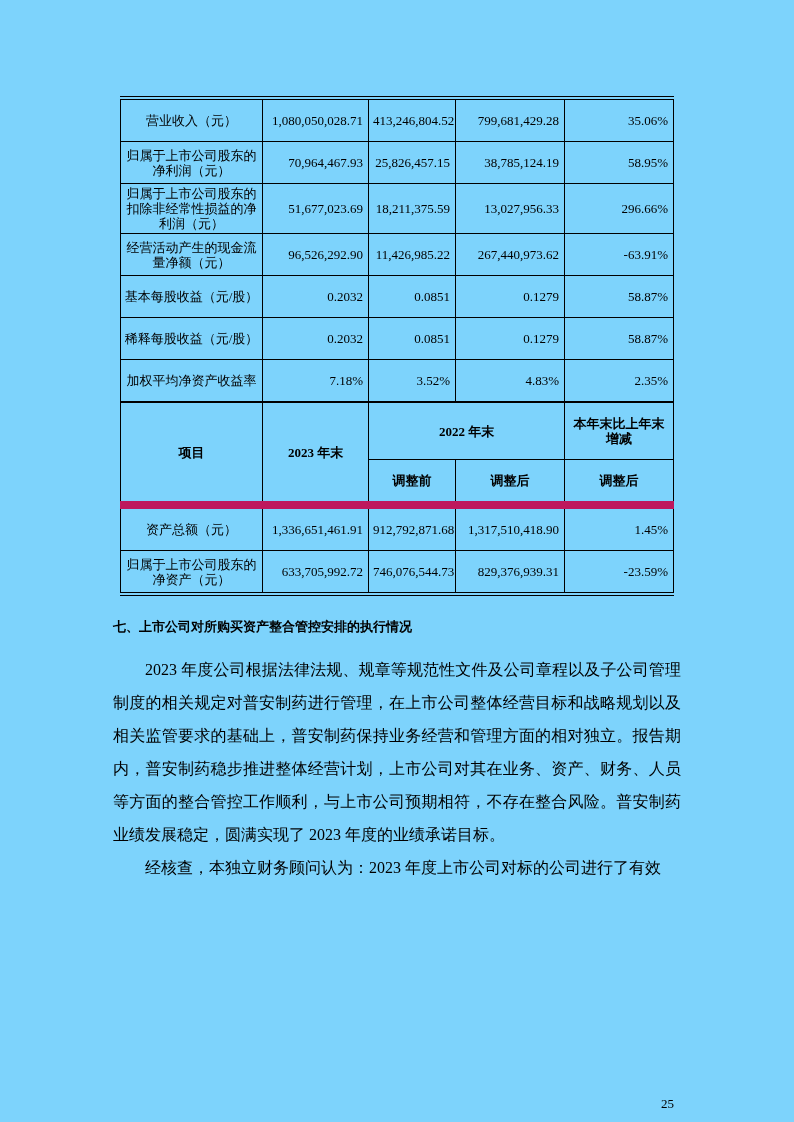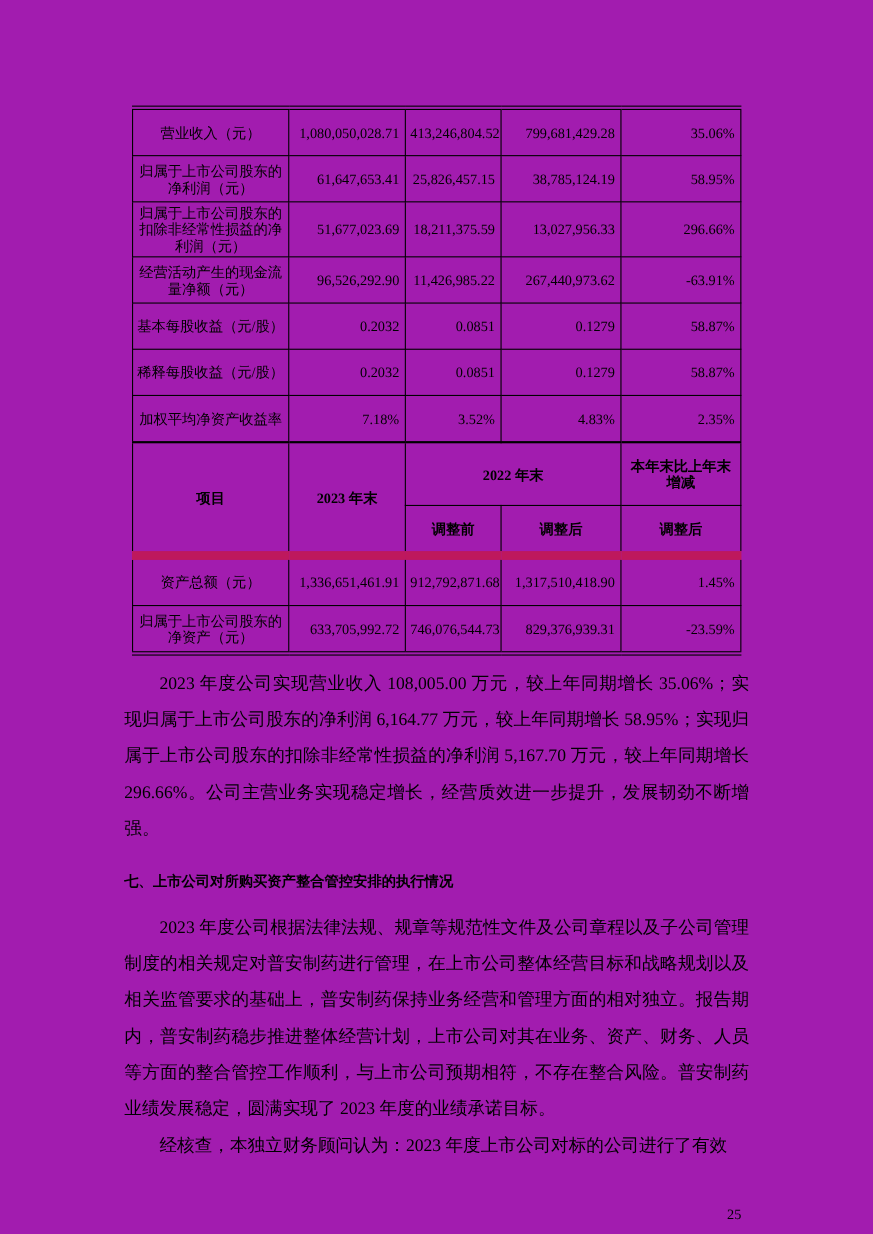--- a/index.html
+++ b/index.html
@@ -1,20 +1,20 @@
 <!DOCTYPE html>
 <html><head>
 <meta charset="utf-8">
 <style>
   html,body { margin:0; padding:0; background:#ffffff; }
   .page {
     position:relative;
     width:794px; height:1122px;
     margin:0 auto;
-    background:#a21caf;
+    background:#7dd3fc;
     color:#000;
     font-family:"Liberation Serif","DejaVu Serif",serif;
     overflow:hidden;
     box-sizing:border-box;
     padding:96px 113px 0 113px;
   }
 
   
   table.fin {
     border-collapse:collapse;
@@ -85,21 +85,21 @@
     <tbody>
       <tr class="r-top">
         <td class="c-lbl">营业收入（元）</td>
         <td class="c-num">1,080,050,028.71</td>
         <td class="c-num">413,246,804.52</td>
         <td class="c-num">799,681,429.28</td>
         <td class="c-num">35.06%</td>
       </tr>
       <tr>
         <td class="c-lbl">归属于上市公司股东的净利润（元）</td>
-        <td class="c-num">61,647,653.41</td>
+        <td class="c-num">70,964,467.93</td>
         <td class="c-num">25,826,457.15</td>
         <td class="c-num">38,785,124.19</td>
         <td class="c-num">58.95%</td>
       </tr>
       <tr>
         <td class="c-lbl">归属于上市公司股东的扣除非经常性损益的净利润（元）</td>
         <td class="c-num">51,677,023.69</td>
         <td class="c-num">18,211,375.59</td>
         <td class="c-num">13,027,956.33</td>
         <td class="c-num">296.66%</td>
@@ -153,21 +153,20 @@
       <tr class="ye-last">
         <td class="c-lbl">归属于上市公司股东的净资产（元）</td>
         <td class="c-num">633,705,992.72</td>
         <td class="c-num">746,076,544.73</td>
         <td class="c-num">829,376,939.31</td>
         <td class="c-num">-23.59%</td>
       </tr>
     </tbody>
   </table>
 
-  <p class="body p1">2023 年度公司实现营业收入 108,005.00 万元，较上年同期增长 35.06%；实现归属于上市公司股东的净利润 6,164.77 万元，较上年同期增长 58.95%；实现归属于上市公司股东的扣除非经常性损益的净利润 5,167.70 万元，较上年同期增长 296.66%。公司主营业务实现稳定增长，经营质效进一步提升，发展韧劲不断增强。</p>
 
 
 
   <h2 class="sec">七、上市公司对所购买资产整合管控安排的执行情况</h2>
 
   <p class="body">2023 年度公司根据法律法规、规章等规范性文件及公司章程以及子公司管理制度的相关规定对普安制药进行管理，在上市公司整体经营目标和战略规划以及相关监管要求的基础上，普安制药保持业务经营和管理方面的相对独立。报告期内，普安制药稳步推进整体经营计划，上市公司对其在业务、资产、财务、人员等方面的整合管控工作顺利，与上市公司预期相符，不存在整合风险。普安制药业绩发展稳定，圆满实现了 2023 年度的业绩承诺目标。</p>
 
   <p class="body">经核查，本独立财务顾问认为：2023 年度上市公司对标的公司进行了有效</p>
 
   <div class="pagenum">25</div>

